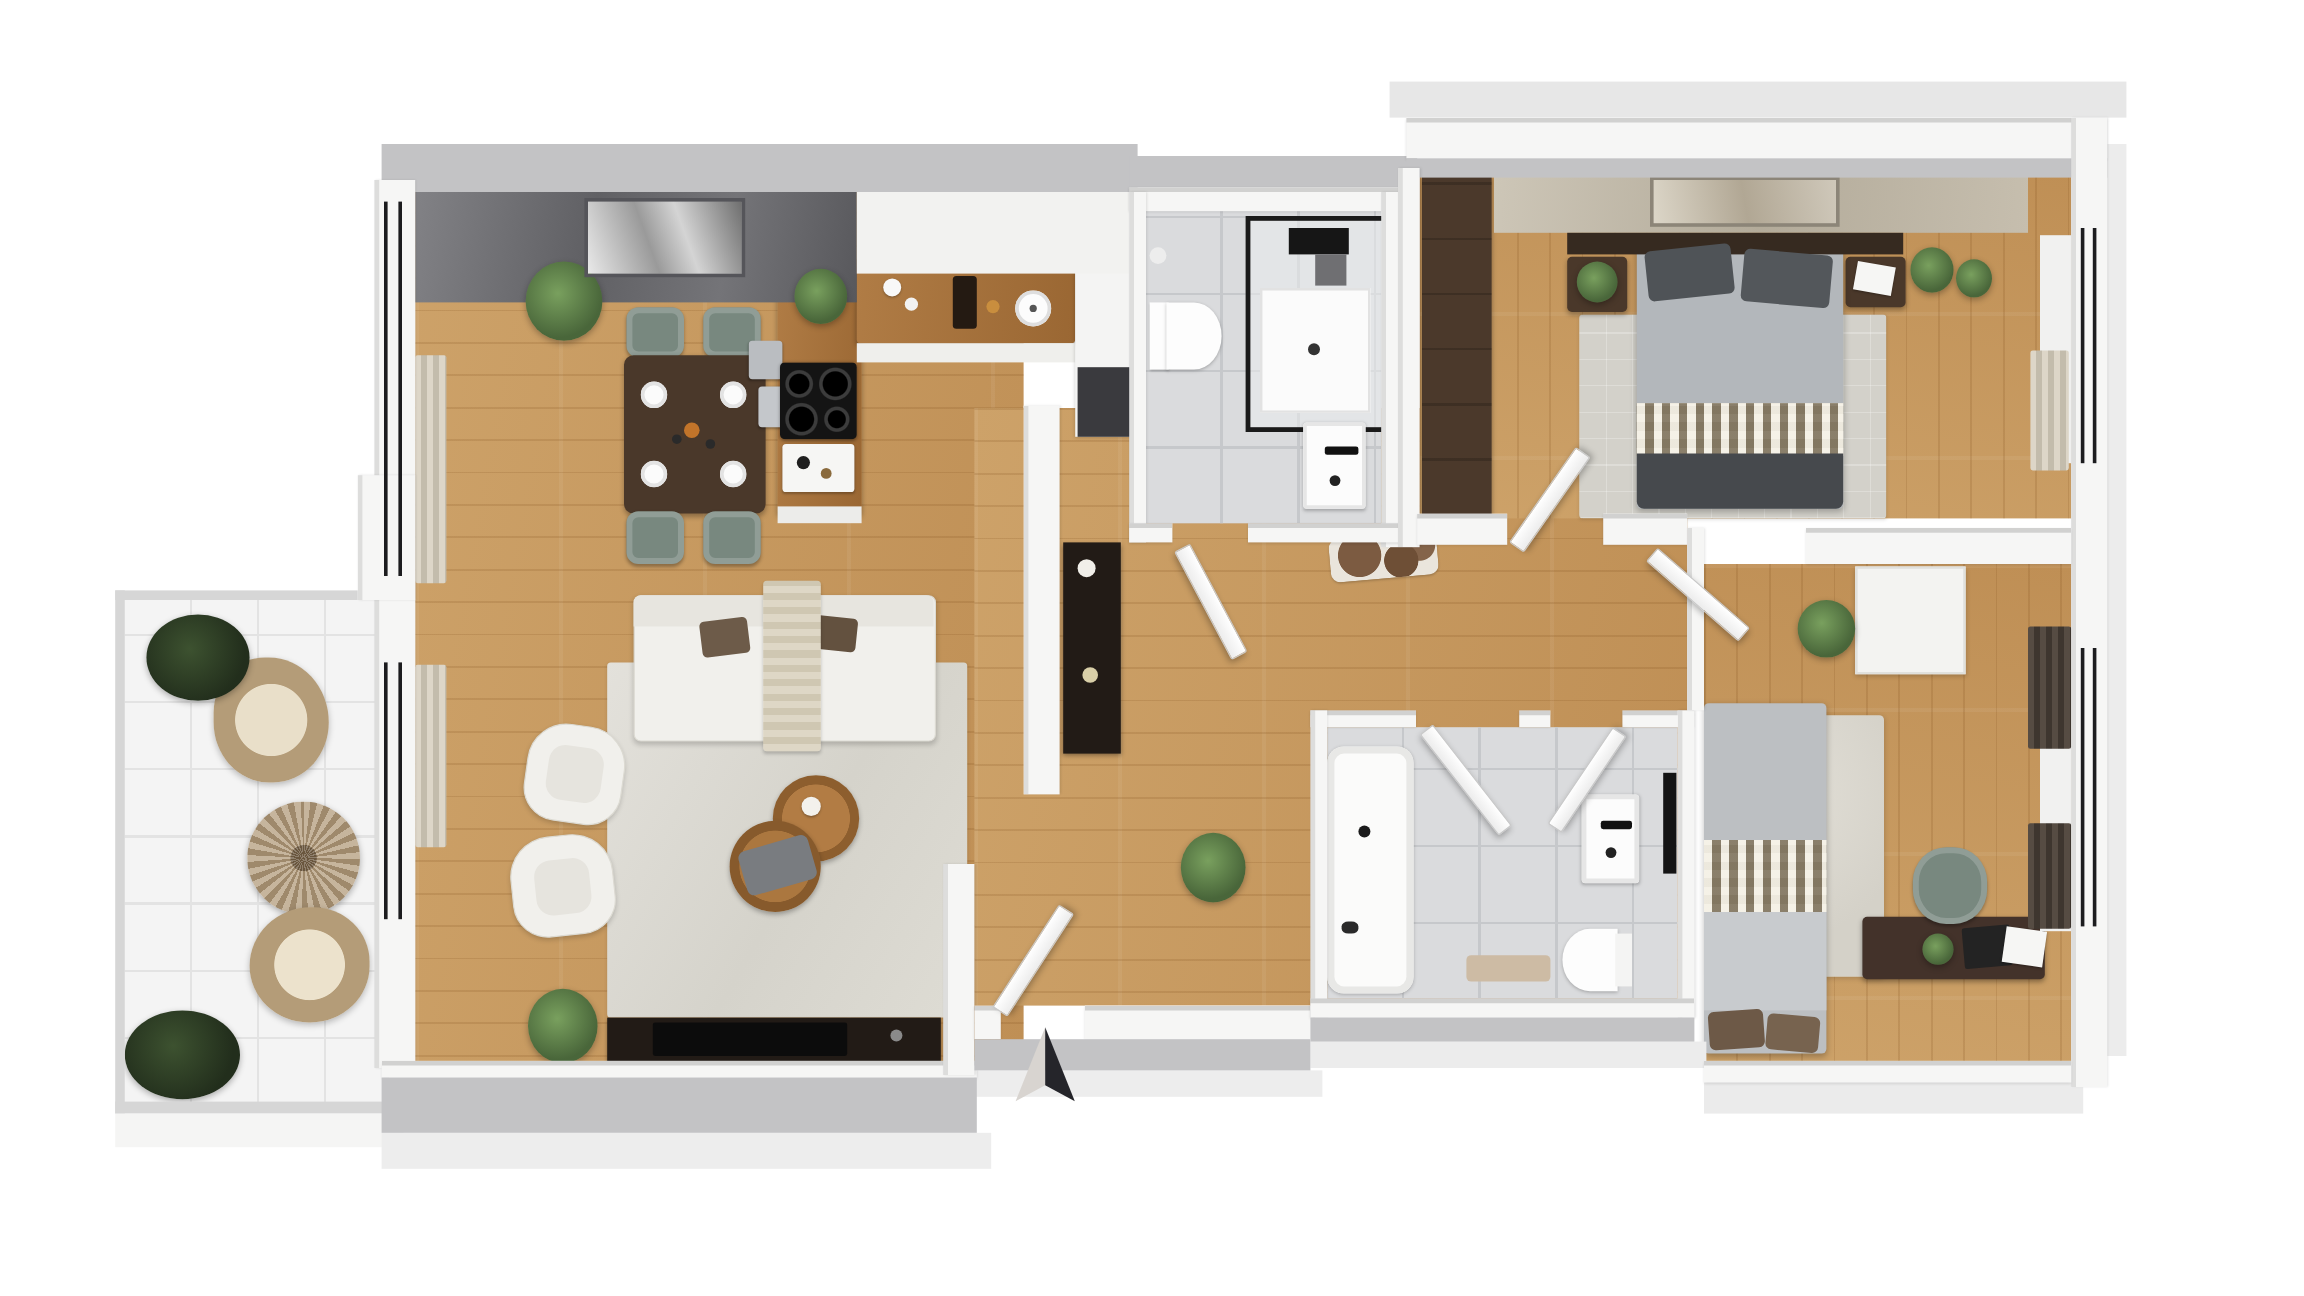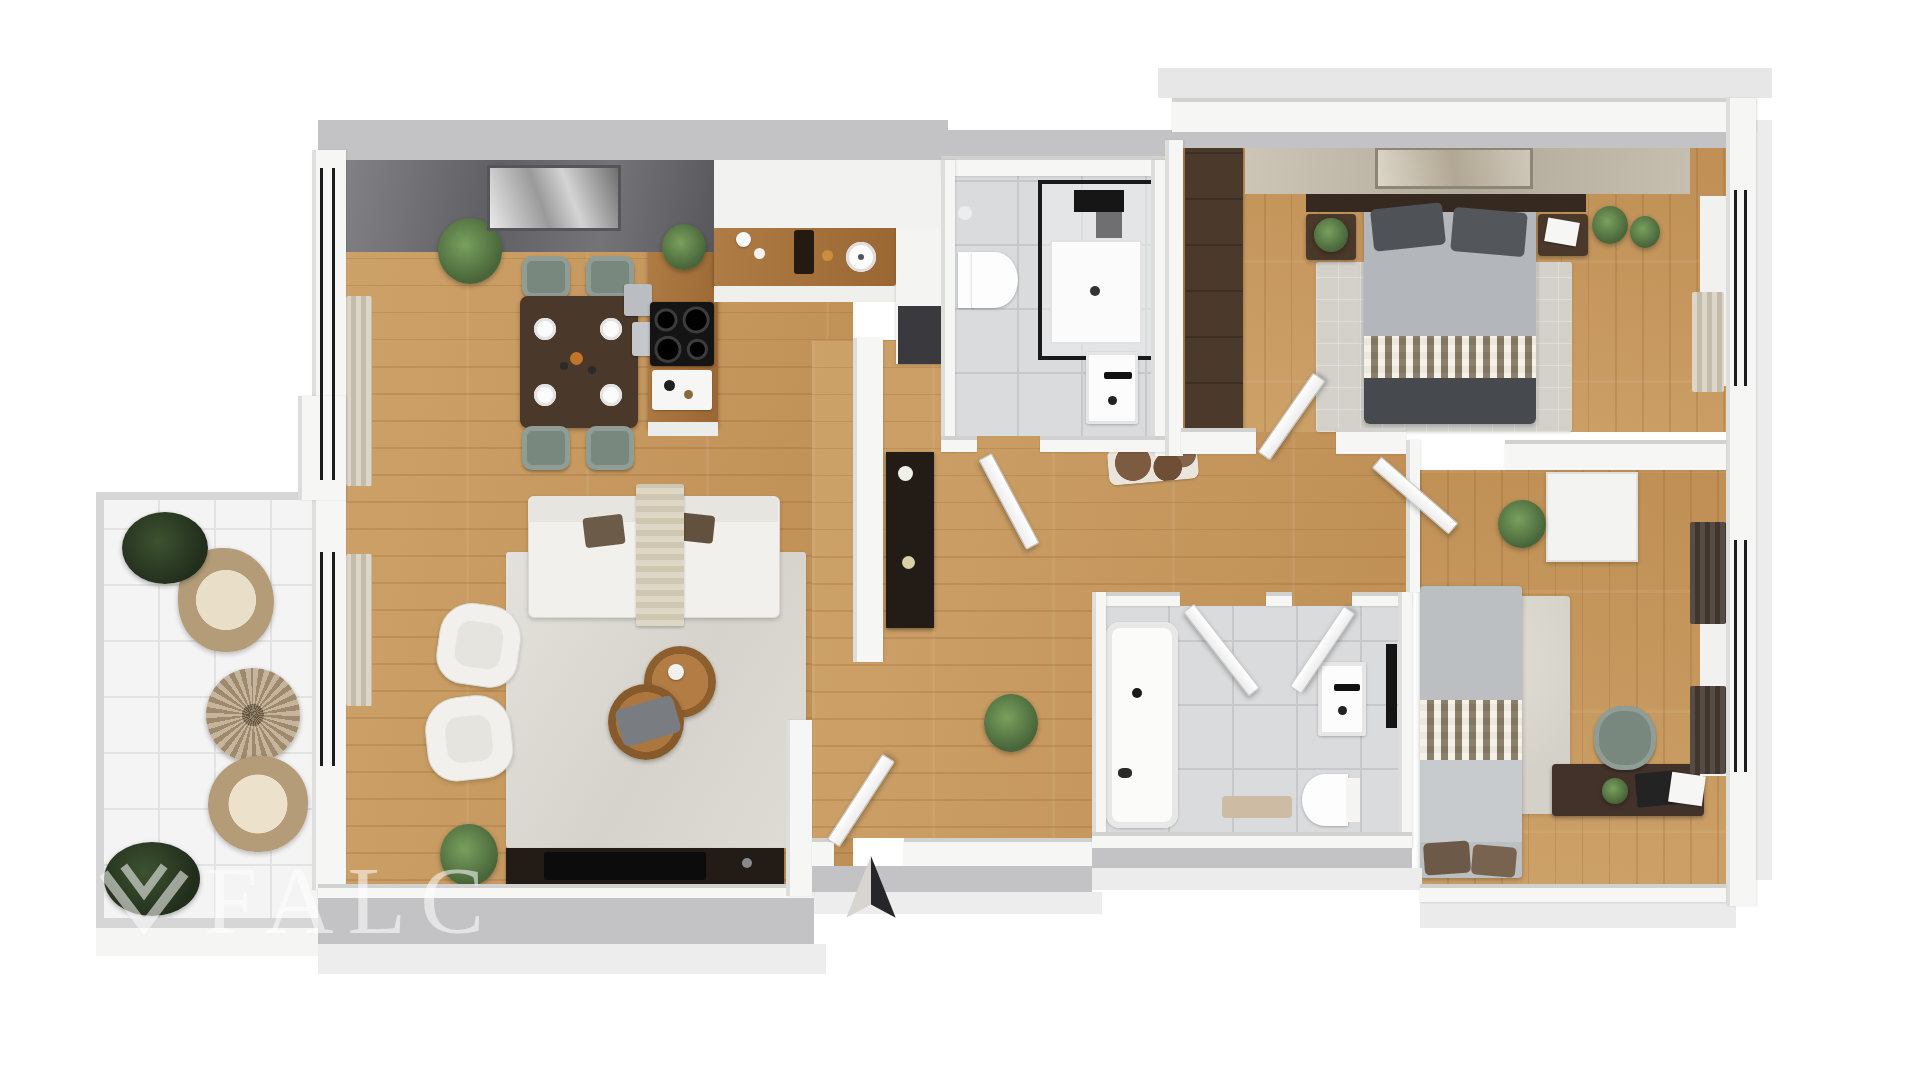--- a/index.html
+++ b/index.html
@@ -264,29 +264,20 @@
   <div class="abs winline" style="left:1734px;top:540px;width:3px;height:232px;"></div>
   <div class="abs winline" style="left:1744px;top:540px;width:3px;height:232px;"></div>
 
   <div class="abs door" style="left:810px;top:793px;width:100px;height:13px;transform:rotate(-57deg);"></div>
   <div class="abs door" style="left:958px;top:494px;width:100px;height:13px;transform:rotate(62deg);"></div>
   <div class="abs door" style="left:1243px;top:409px;width:95px;height:13px;transform:rotate(-55deg);"></div>
   <div class="abs door" style="left:1364px;top:488px;width:100px;height:13px;transform:rotate(41deg);"></div>
   <div class="abs door" style="left:1168px;top:643px;width:105px;height:12px;transform:rotate(52deg);"></div>
   <div class="abs door" style="left:1274px;top:643px;width:95px;height:12px;transform:rotate(-56deg);"></div>
 
-  <div id="watermark" class="abs" style="left:98px;top:858px;">
-    <span style="display:inline-block;margin-right:14px;">
-      <svg width="92" height="84" viewBox="0 0 100 90">
-        <path d="M6 16 L50 74 L94 16" stroke="rgba(255,255,255,.55)" stroke-width="11" fill="none"></path>
-        <path d="M28 8 L50 38 L72 8" stroke="rgba(255,255,255,.55)" stroke-width="9" fill="none"></path>
-      </svg>
-    </span>
-    <span class="wm-text">FALC</span>
-  </div>
 
   <div id="north" class="abs" style="left:838px;top:854px;width:66px;height:72px;">
     <svg width="66" height="72" viewBox="0 0 64 70">
       <polygon points="32,2 8,62 32,49" fill="#d8d4d0"></polygon>
       <polygon points="32,2 56,62 32,49" fill="#25252a"></polygon>
     </svg>
   </div>
 
 </div>
 

